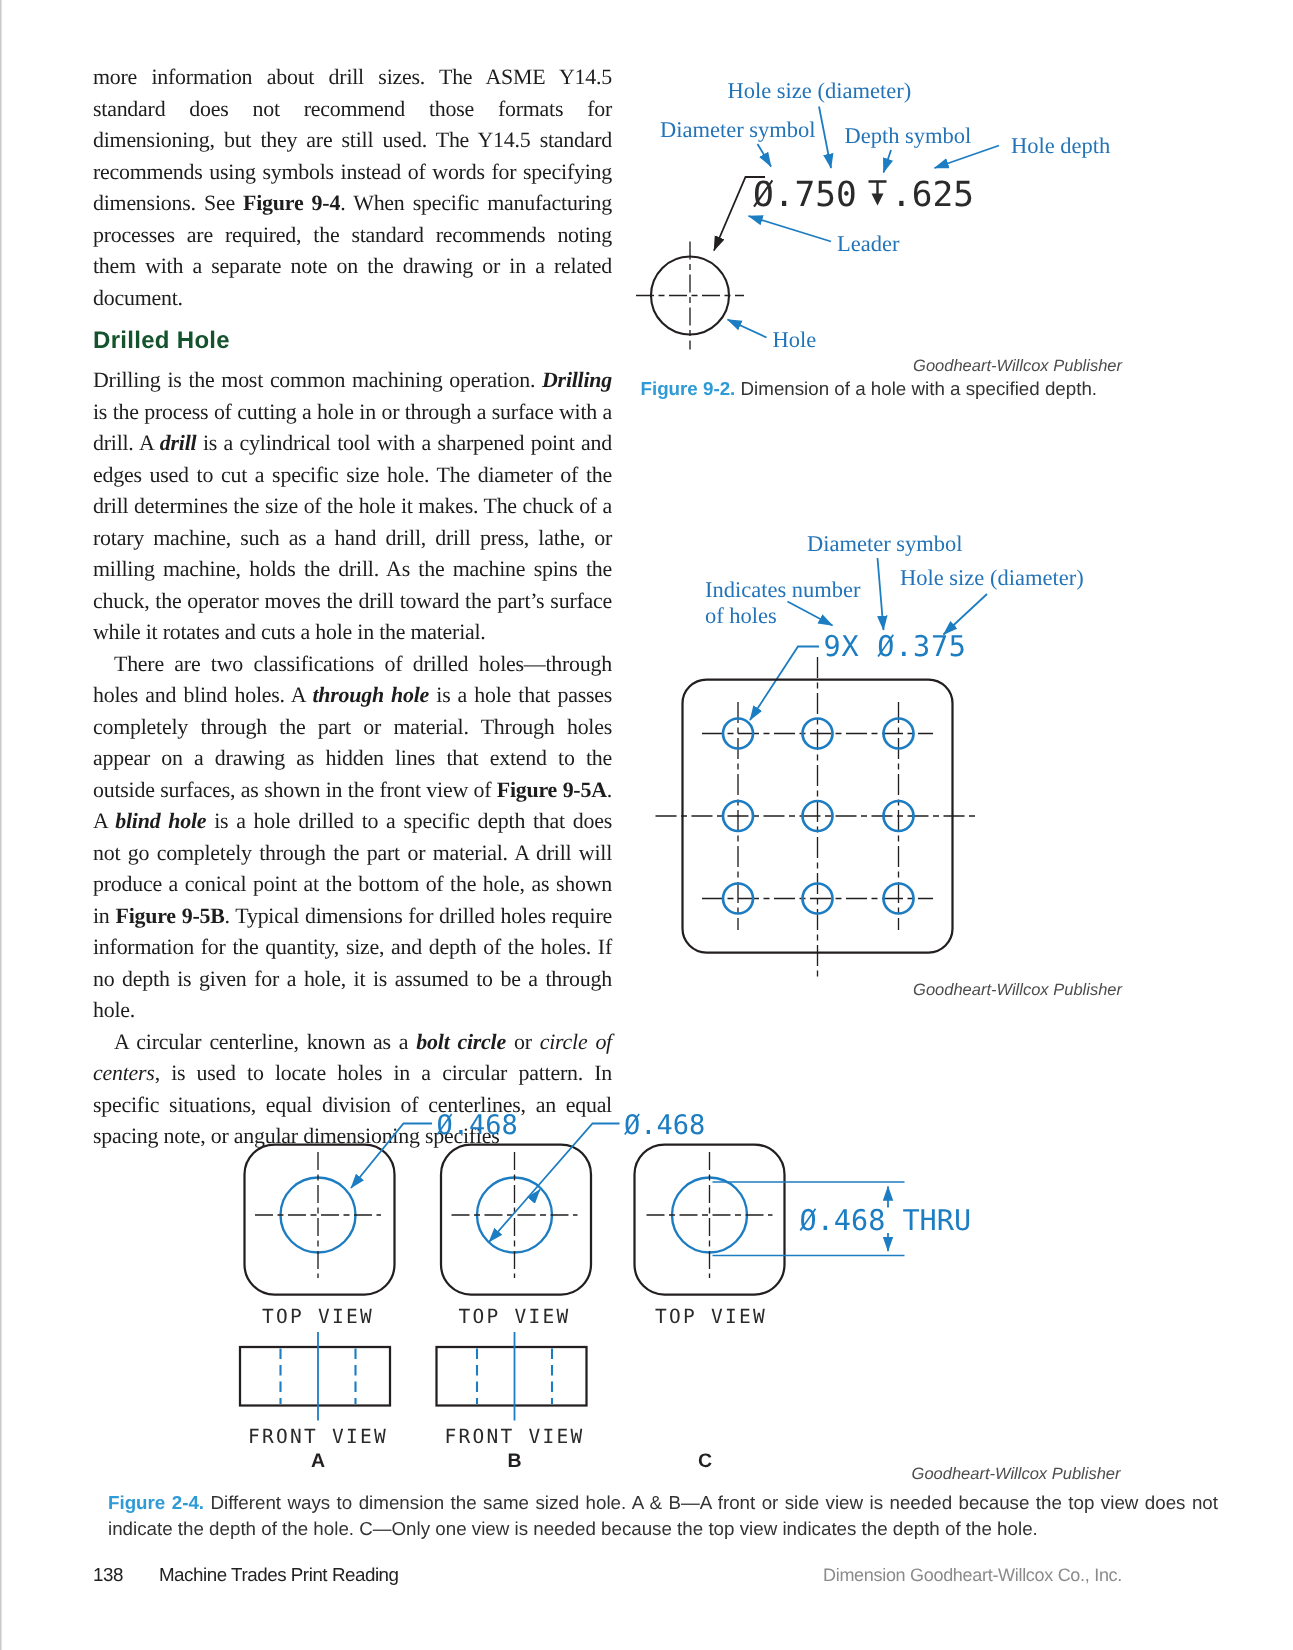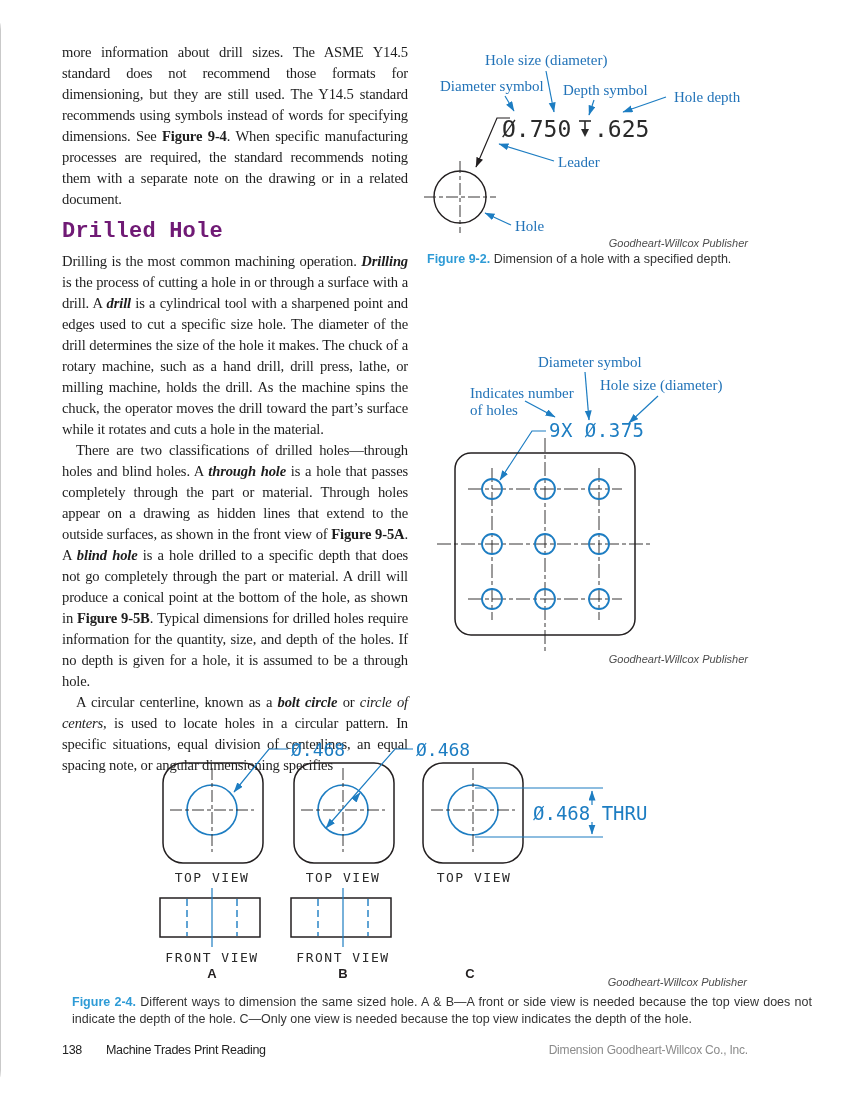--- a/index.html
+++ b/index.html
@@ -1,29 +1,29 @@
 <!DOCTYPE html>
 <html><head>
 <meta charset="utf-8">
 <style>
   html,body{margin:0;padding:0;background:#ffffff;}
   .page{position:relative;width:862px;height:1100px;background:#fff;overflow:hidden;
-        font-family:"Liberation Sans",sans-serif;border-radius:30px;}
+        font-family:"Liberation Sans",sans-serif;}
   .page-edge{position:absolute;left:0;top:0;width:1px;height:100%;background:#c9c9c9;}
 
   
   .col-left{position:absolute;left:62px;top:42px;width:346px;color:#1d1d1d;}
   .body-p{margin:0;font-family:"Liberation Serif",serif;font-size:14.6px;line-height:21px;
           text-align:justify;letter-spacing:-0.15px;}
   .body-p.ind{text-indent:14px;}
   .seg-b{font-weight:bold;}
   .seg-bi{font-weight:bold;font-style:italic;}
   .seg-i{font-style:italic;}
-  .heading{margin:9px 0 7px 0;font-family:Liberation Mono, monospace;font-weight:bold;
-           font-size:22px;color:#701a75;letter-spacing:0.2px;}
+  .heading{margin:9px 0 7px 0;font-family:Liberation Sans, sans-serif;font-weight:bold;
+           font-size:16px;color:#14532d;letter-spacing:0.2px;}
 
   
   .fig{position:absolute;}
   .caption{position:absolute;font-family:"Liberation Sans",sans-serif;font-size:12.5px;
            line-height:17px;color:#333;text-align:justify;padding-left:10px;}
   .cap-label{color:#2e9bd6;font-weight:bold;}
 
   svg text{font-family:"DejaVu Sans Mono",monospace;}
   .lbl{font-family:"Liberation Serif",serif;font-size:15px;fill:#2273b8;}
   .cad{fill:#2a2a2a;}

